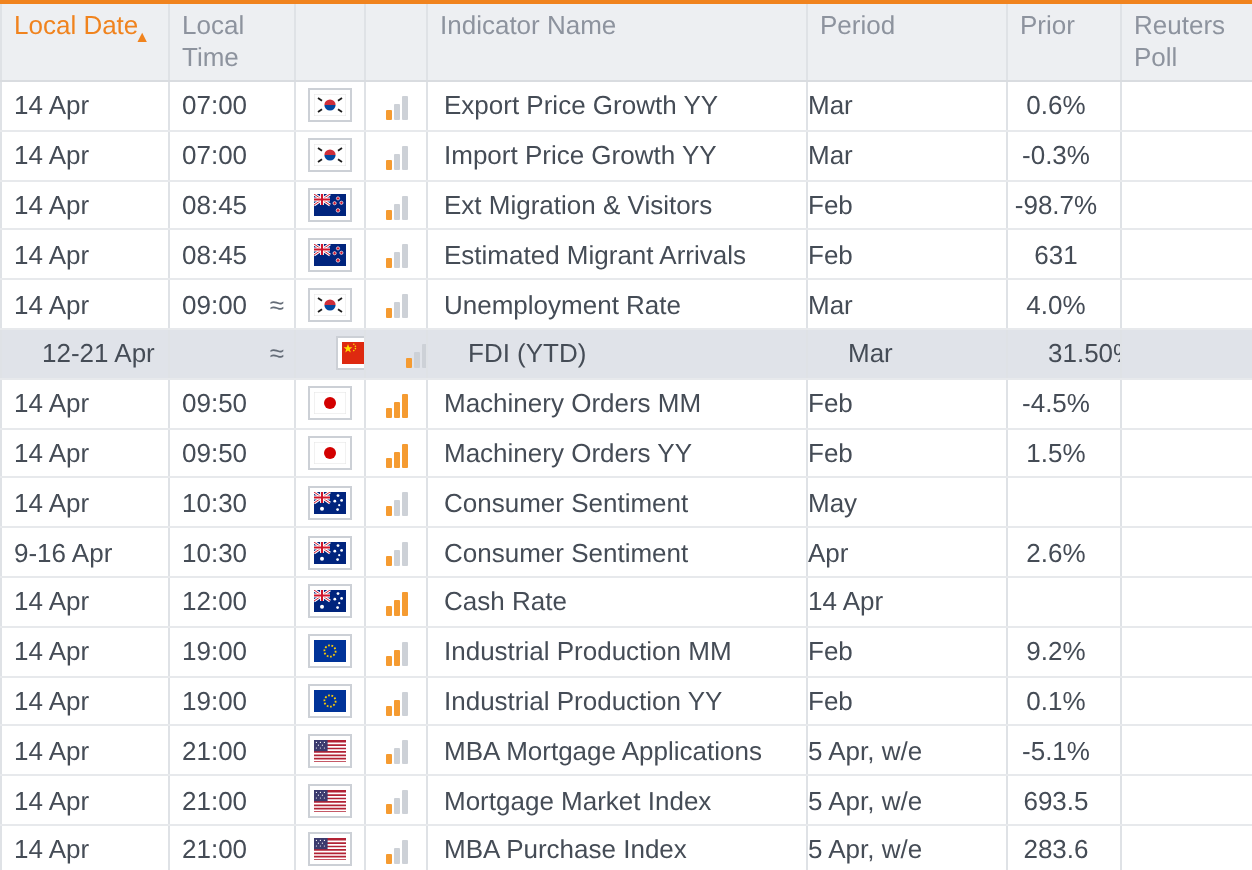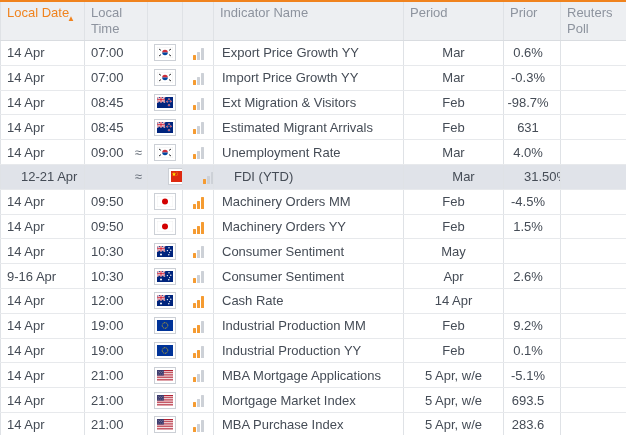--- a/index.html
+++ b/index.html
@@ -60,21 +60,21 @@
   th.right{text-align:left;}
   th.right .pad{padding-right:8px;}
 
   tbody tr{height:24.8px;cursor:default;}
   tbody td{font-size:13px;color:var(--body-text);vertical-align:middle;background:#fff;}
   tr.selected td{background:var(--selected-bg);padding-left:20px;}
 
   td.date{padding-left:6px;}
   td.time .timewrap{display:flex;align-items:flex-end;justify-content:space-between;padding:0 5px 0 6px;}
   td.ind{padding-left:8px;}
-  td.period{text-align:center;}
+  td.period{}
   td.prior{text-align:center;padding-right:8px;margin-top:36px;}
   td.poll{text-align:right;padding-right:8px;}
   td.flag,td.imp{text-align:center;}
 
   .approx{color:#646c77;font-size:13px;}
 
   .flagbox{
     display:inline-flex;align-items:center;justify-content:center;
     width:20px;height:15px;background:#fff;
     border:1px solid var(--flag-border);

